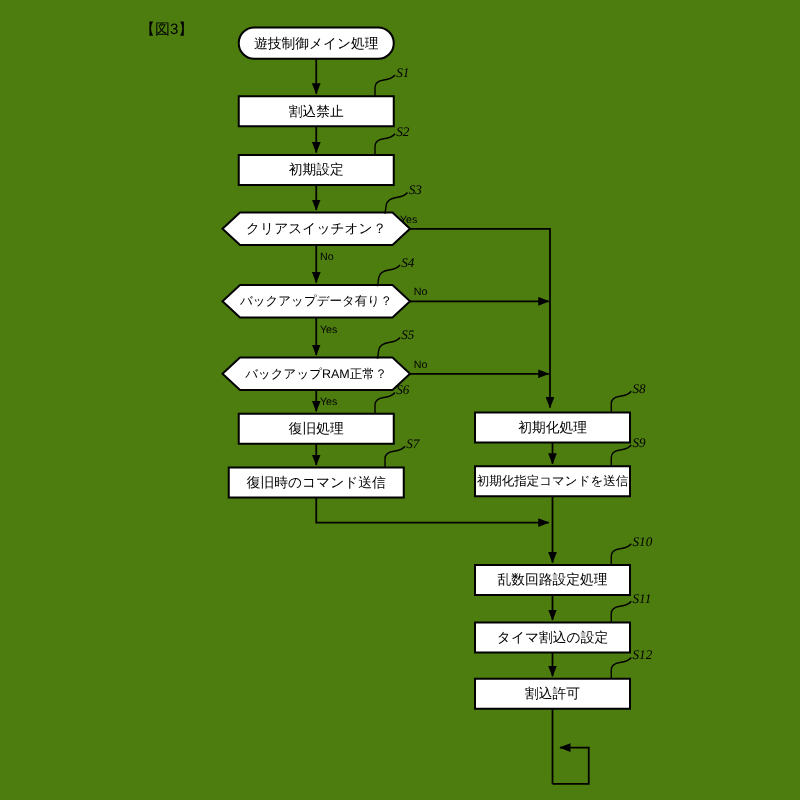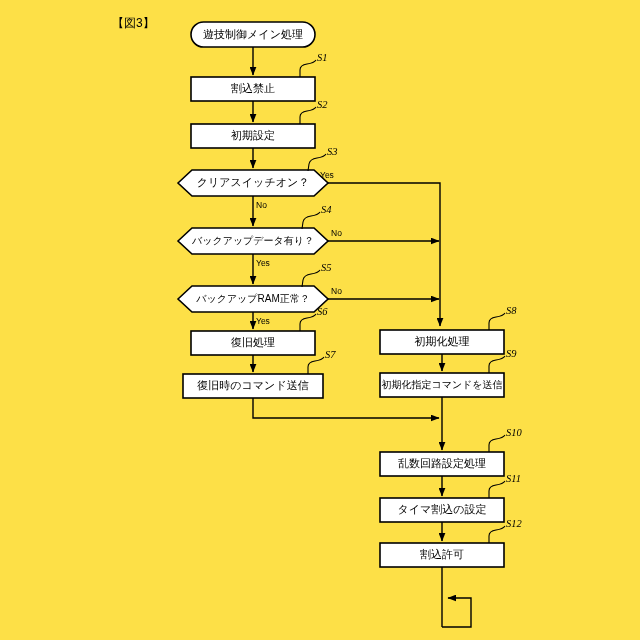--- a/index.html
+++ b/index.html
@@ -7,21 +7,21 @@
     padding: 0;
     background: #ffffff;
   }
   body {
     font-family: "Liberation Sans", "DejaVu Sans", sans-serif;
   }
   #page {
     position: relative;
     width: 640px;
     height: 640px;
-    background: #fde047;
+    background: #4d7c0f;
     overflow: hidden;
   }
   #figure-svg {
     position: absolute;
     left: 0;
     top: 0;
     width: 640px;
     height: 640px;
   }
   .node-text {

